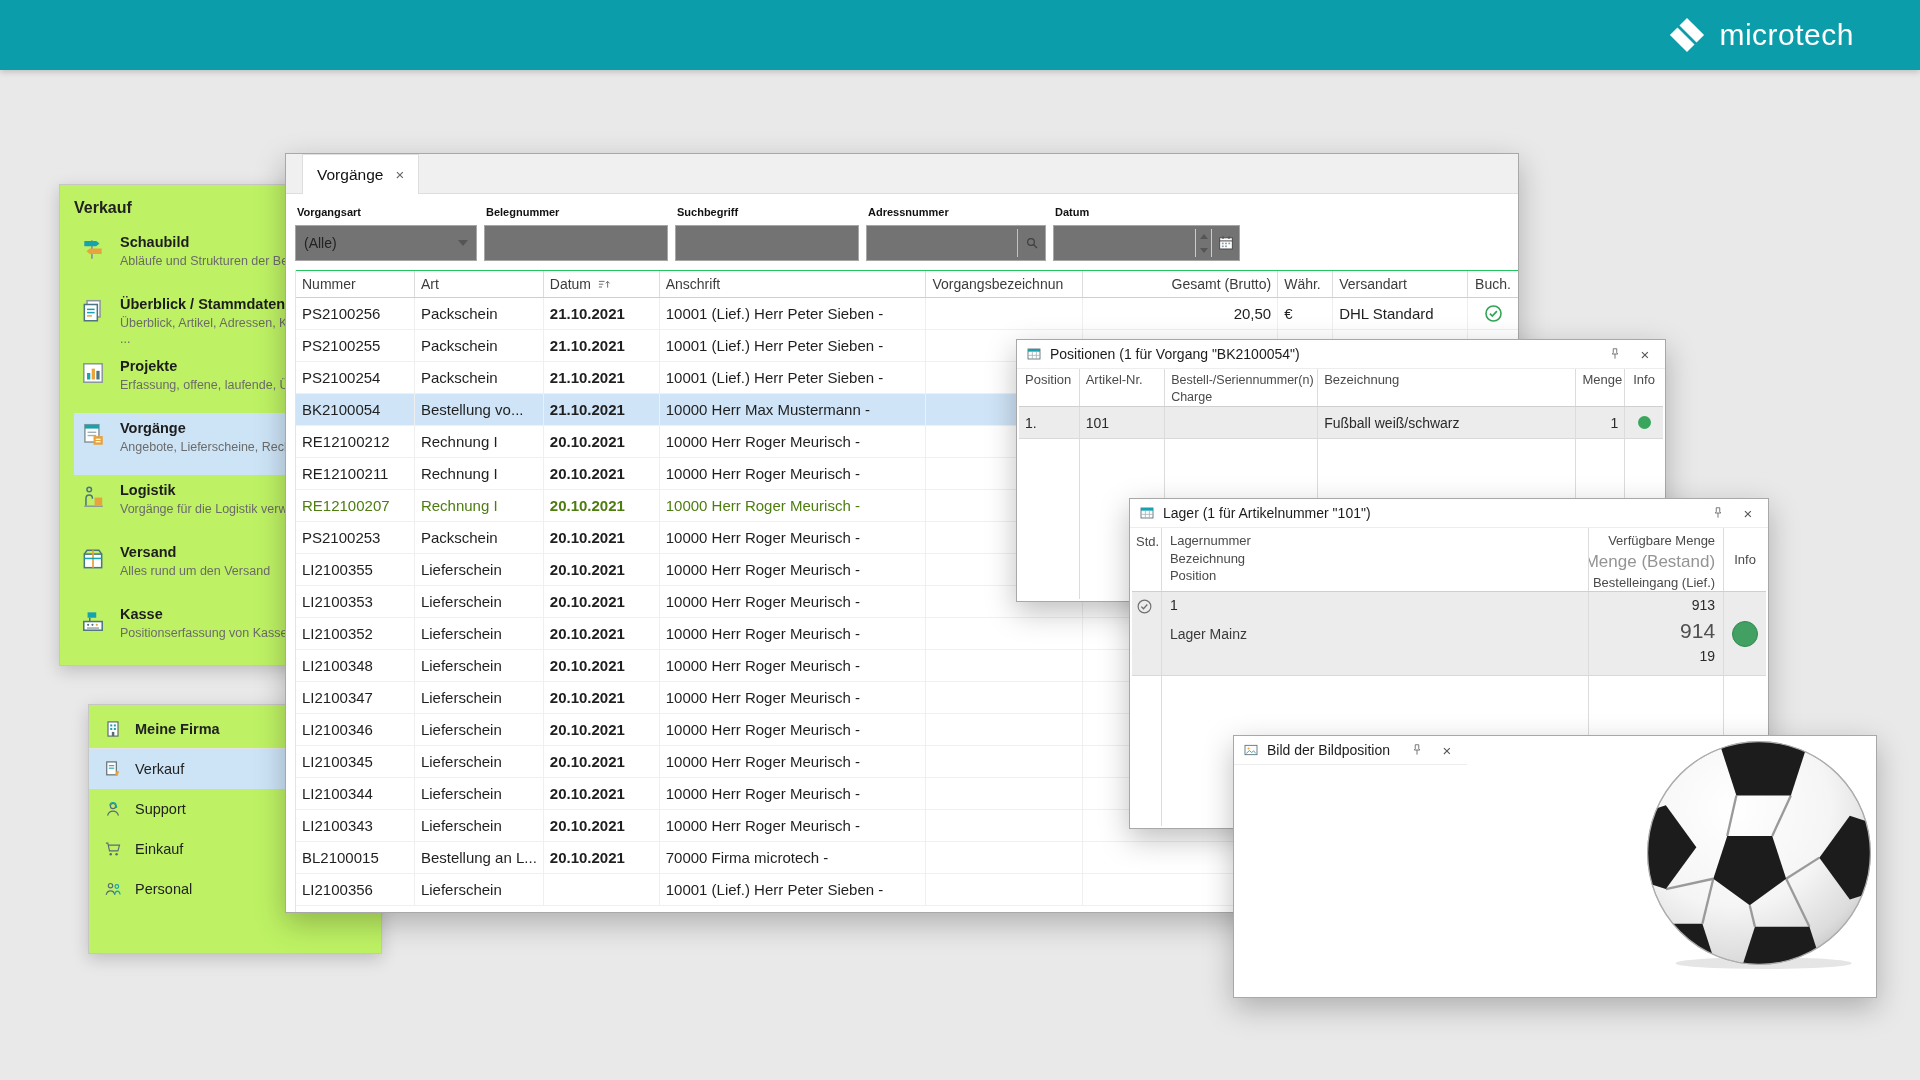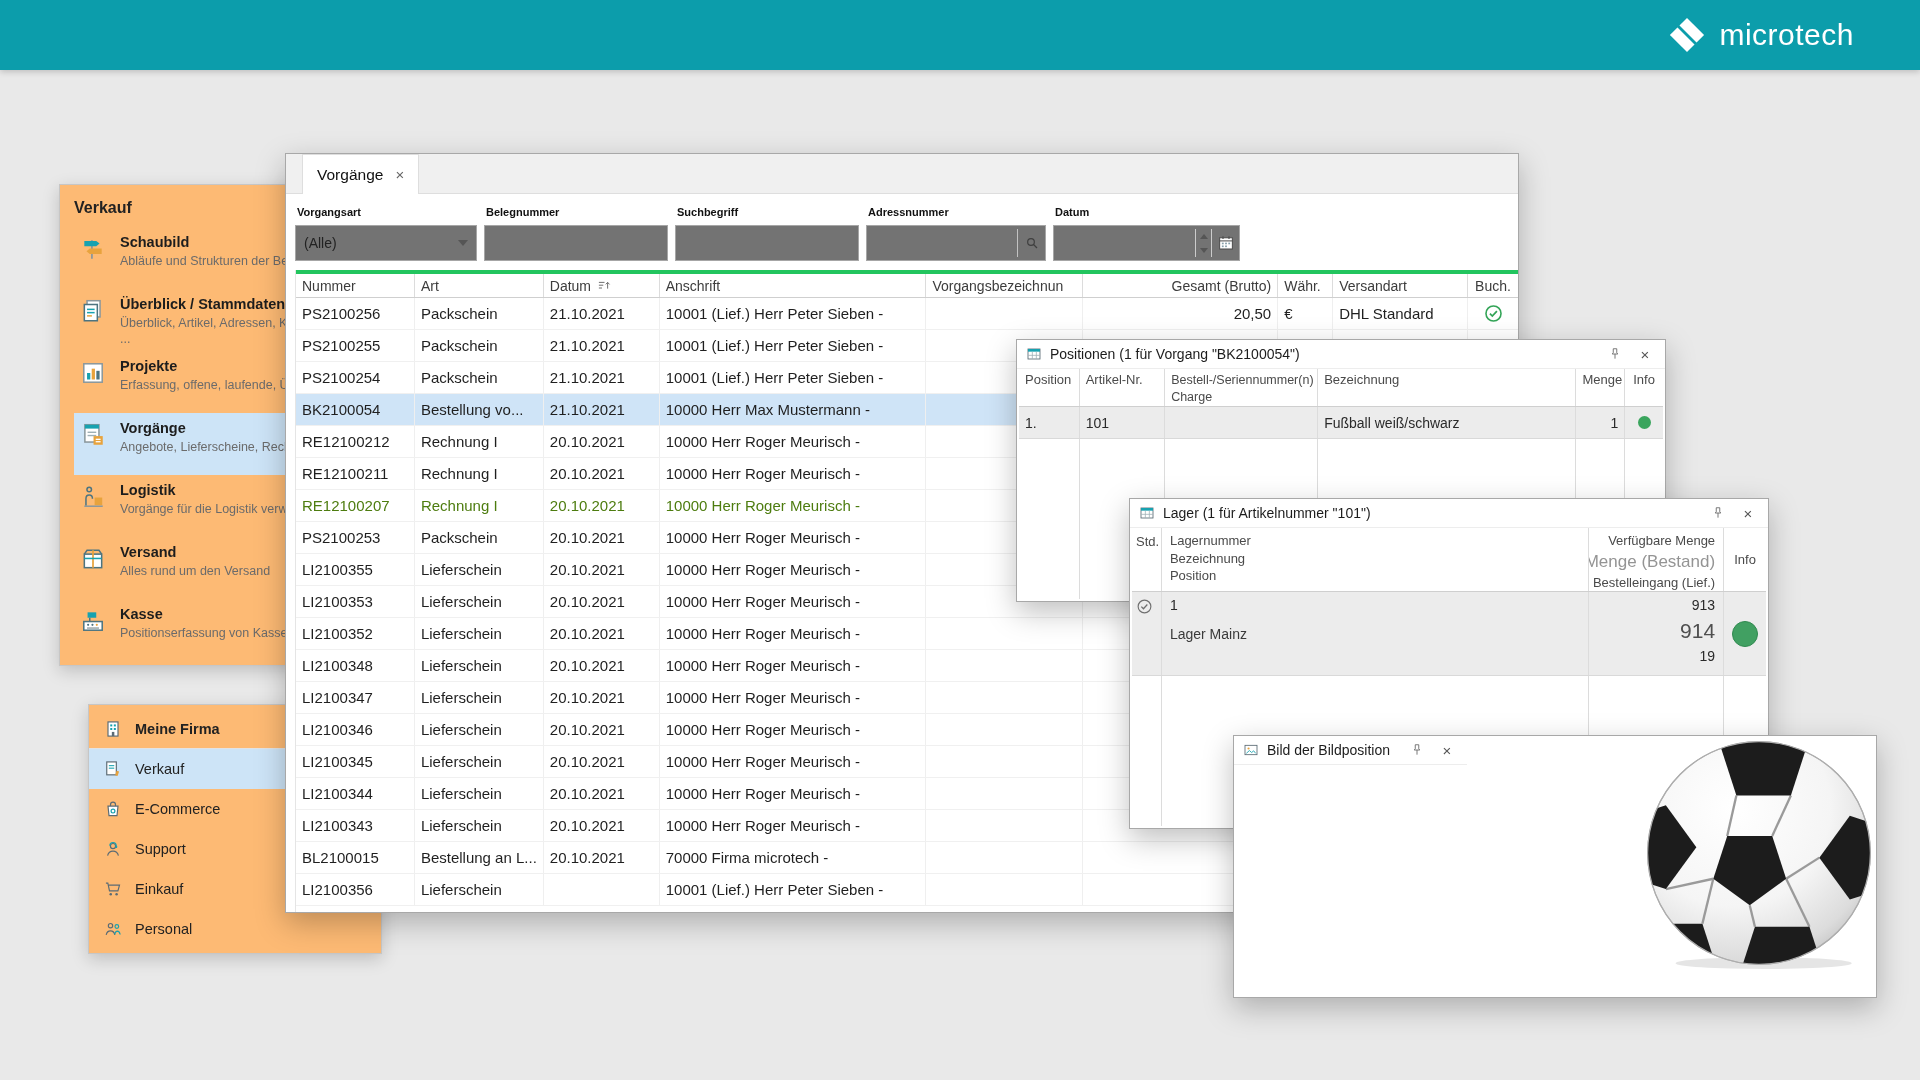--- a/index.html
+++ b/index.html
@@ -6,21 +6,21 @@
   html,body{width:1920px;height:1080px}
   body{font-family:"Liberation Sans",sans-serif;background:#e9e9e9;overflow:hidden}
   .stage{position:relative;width:1920px;height:1080px;background:#e9e9e9;overflow:hidden}
 
   
   .topbar{position:absolute;left:0;top:0;width:1920px;height:70px;background:#0c9dab;box-shadow:0 2px 6px rgba(0,0,0,.18);z-index:6}
   .brand{position:absolute;right:66px;top:0;height:70px;display:flex;align-items:center;gap:13px}
   .brand-text{color:#fff;font-size:30px;font-weight:500;letter-spacing:.5px}
 
   
-  .panel{position:absolute;background:#fdba74;border:1px solid #c6c6c6;box-shadow:0 5px 16px rgba(0,0,0,.18)}
+  .panel{position:absolute;background:#bef264;border:1px solid #c6c6c6;box-shadow:0 5px 16px rgba(0,0,0,.18)}
   .nav-panel{left:59px;top:184px;width:356px;height:482px;z-index:1;padding:14px 0 0 14px}
   .nav-title{font-size:16px;font-weight:bold;color:#222;margin-bottom:10px}
   .nav-item{display:flex;gap:10px;align-items:flex-start;padding:7px 6px;height:62px;cursor:pointer}
   .nav-item.selected{background:#cde4f7}
   .nav-ico{width:30px;flex:0 0 30px;padding-top:2px}
   .nav-label{display:block;font-size:14.5px;font-weight:bold;color:#1d1d1d;margin-bottom:3px;white-space:nowrap}
   .nav-desc{display:block;font-size:12.5px;color:#6b6b6b;line-height:1.3;max-height:34px;overflow:hidden}
 
   .module-panel{left:88px;top:704px;width:294px;height:250px;z-index:1;padding:4px 0}
   .mod-item{display:flex;align-items:center;gap:12px;height:40px;padding:0 14px;font-size:14.5px;color:#222;cursor:pointer}
@@ -49,26 +49,26 @@
   .fsearch{width:180px}
   .sbtn{width:28px;height:28px;border-left:1px solid #c2c2c2;display:flex;align-items:center;justify-content:center;cursor:pointer}
   .fdate{width:187px}
   .spinners{width:16px;height:28px;display:flex;flex-direction:column;border-left:1px solid #cccccc}
   .spin{height:14px;display:flex;align-items:center;justify-content:center;cursor:pointer}
   .tri-up{width:0;height:0;border-left:4px solid transparent;border-right:4px solid transparent;border-bottom:5px solid #555}
   .tri-down{width:0;height:0;border-left:4px solid transparent;border-right:4px solid transparent;border-top:5px solid #555}
   .calbtn{width:28px;height:28px;border-left:1px solid #cccccc;display:flex;align-items:center;justify-content:center;cursor:pointer}
 
   .grid{margin-left:9px;width:1223px;flex:1;display:flex;flex-direction:column;overflow:hidden;border-left:1px solid #e5e5e5}
-  .ghead{display:flex;height:28px;flex:0 0 28px;border-top:4px solid #22c55e;border-bottom:1px solid #cfcfcf;color:#3c3c3c;font-size:14px}
+  .ghead{display:flex;height:28px;flex:0 0 28px;border-top:1px solid #22c55e;border-bottom:1px solid #cfcfcf;color:#3c3c3c;font-size:14px}
   .hcell{display:flex;align-items:center;gap:6px;padding:0 6px;border-right:1px solid #dcdcdc;cursor:pointer;overflow:hidden;white-space:nowrap}
   .grow{display:flex;height:32px;flex:0 0 32px;border-bottom:1px solid #f0f0f0;font-size:15px;color:#1f1f1f;cursor:pointer}
   .cell{display:flex;align-items:center;padding:0 6px;border-right:1px solid #efefef;overflow:hidden;white-space:nowrap}
   .c-nummer{width:119px}.c-art{width:129px}
-  .c-datum{width:116px;font-weight:normal}
+  .c-datum{width:116px;font-weight:bold}
   .c-anschrift{width:267px}.c-bez{width:157px}
   .c-gesamt{width:195px;justify-content:flex-end}
   .c-waehr{width:55px}.c-versand{width:135px}
   .c-buch{width:50px;justify-content:center;border-right:none}
   .ghead .c-datum{font-weight:normal}
   .grow.selected{background:#cfe4f7}
   .grow.disabled{color:#4d7c0f}
 
   
   .positionen{left:1016px;top:339px;width:650px;height:263px;z-index:3;display:flex;flex-direction:column}
@@ -366,26 +366,20 @@
         <span>Meine Firma</span>
       </div>
 
       <div class="mod-item selected">
         <svg class="i20">
           <use href="#icon-sales"></use>
         </svg>
         <span>Verkauf</span>
       </div>
 
-      <div class="mod-item">
-        <svg class="i20">
-          <use href="#icon-ecommerce"></use>
-        </svg>
-        <span>E-Commerce</span>
-      </div>
 
       <div class="mod-item">
         <svg class="i20">
           <use href="#icon-support"></use>
         </svg>
         <span>Support</span>
       </div>
 
       <div class="mod-item">
         <svg class="i20">

